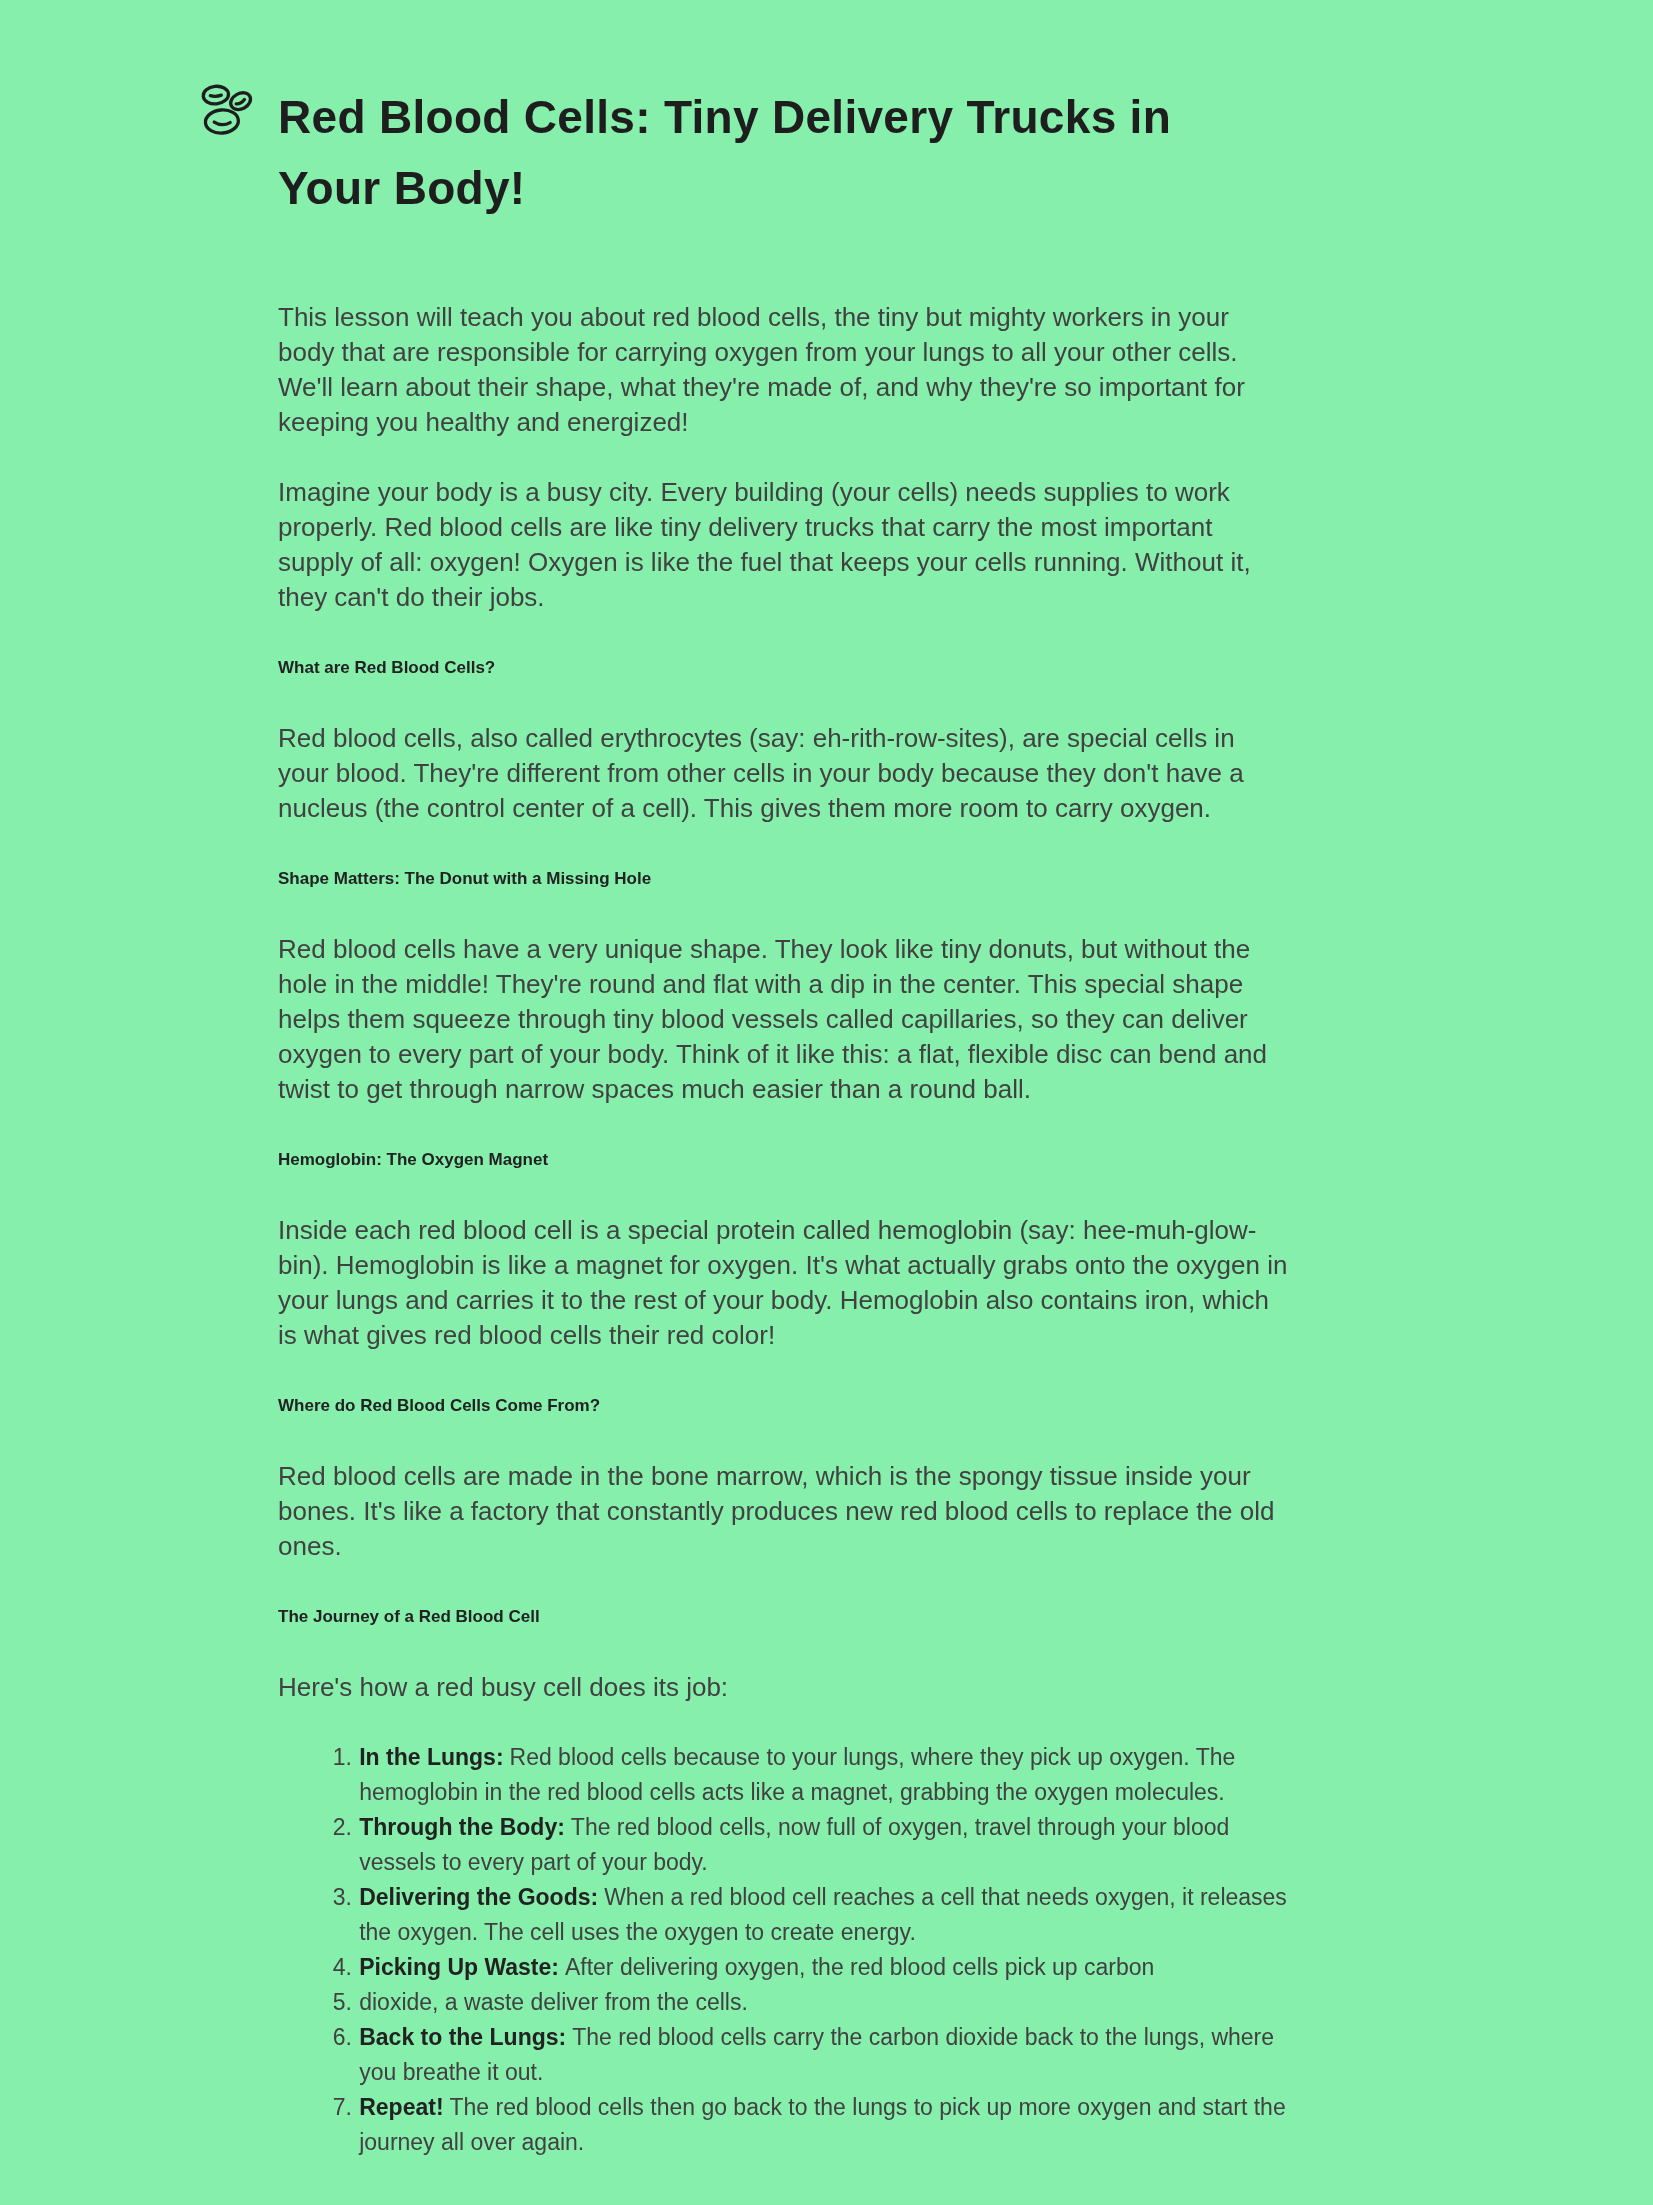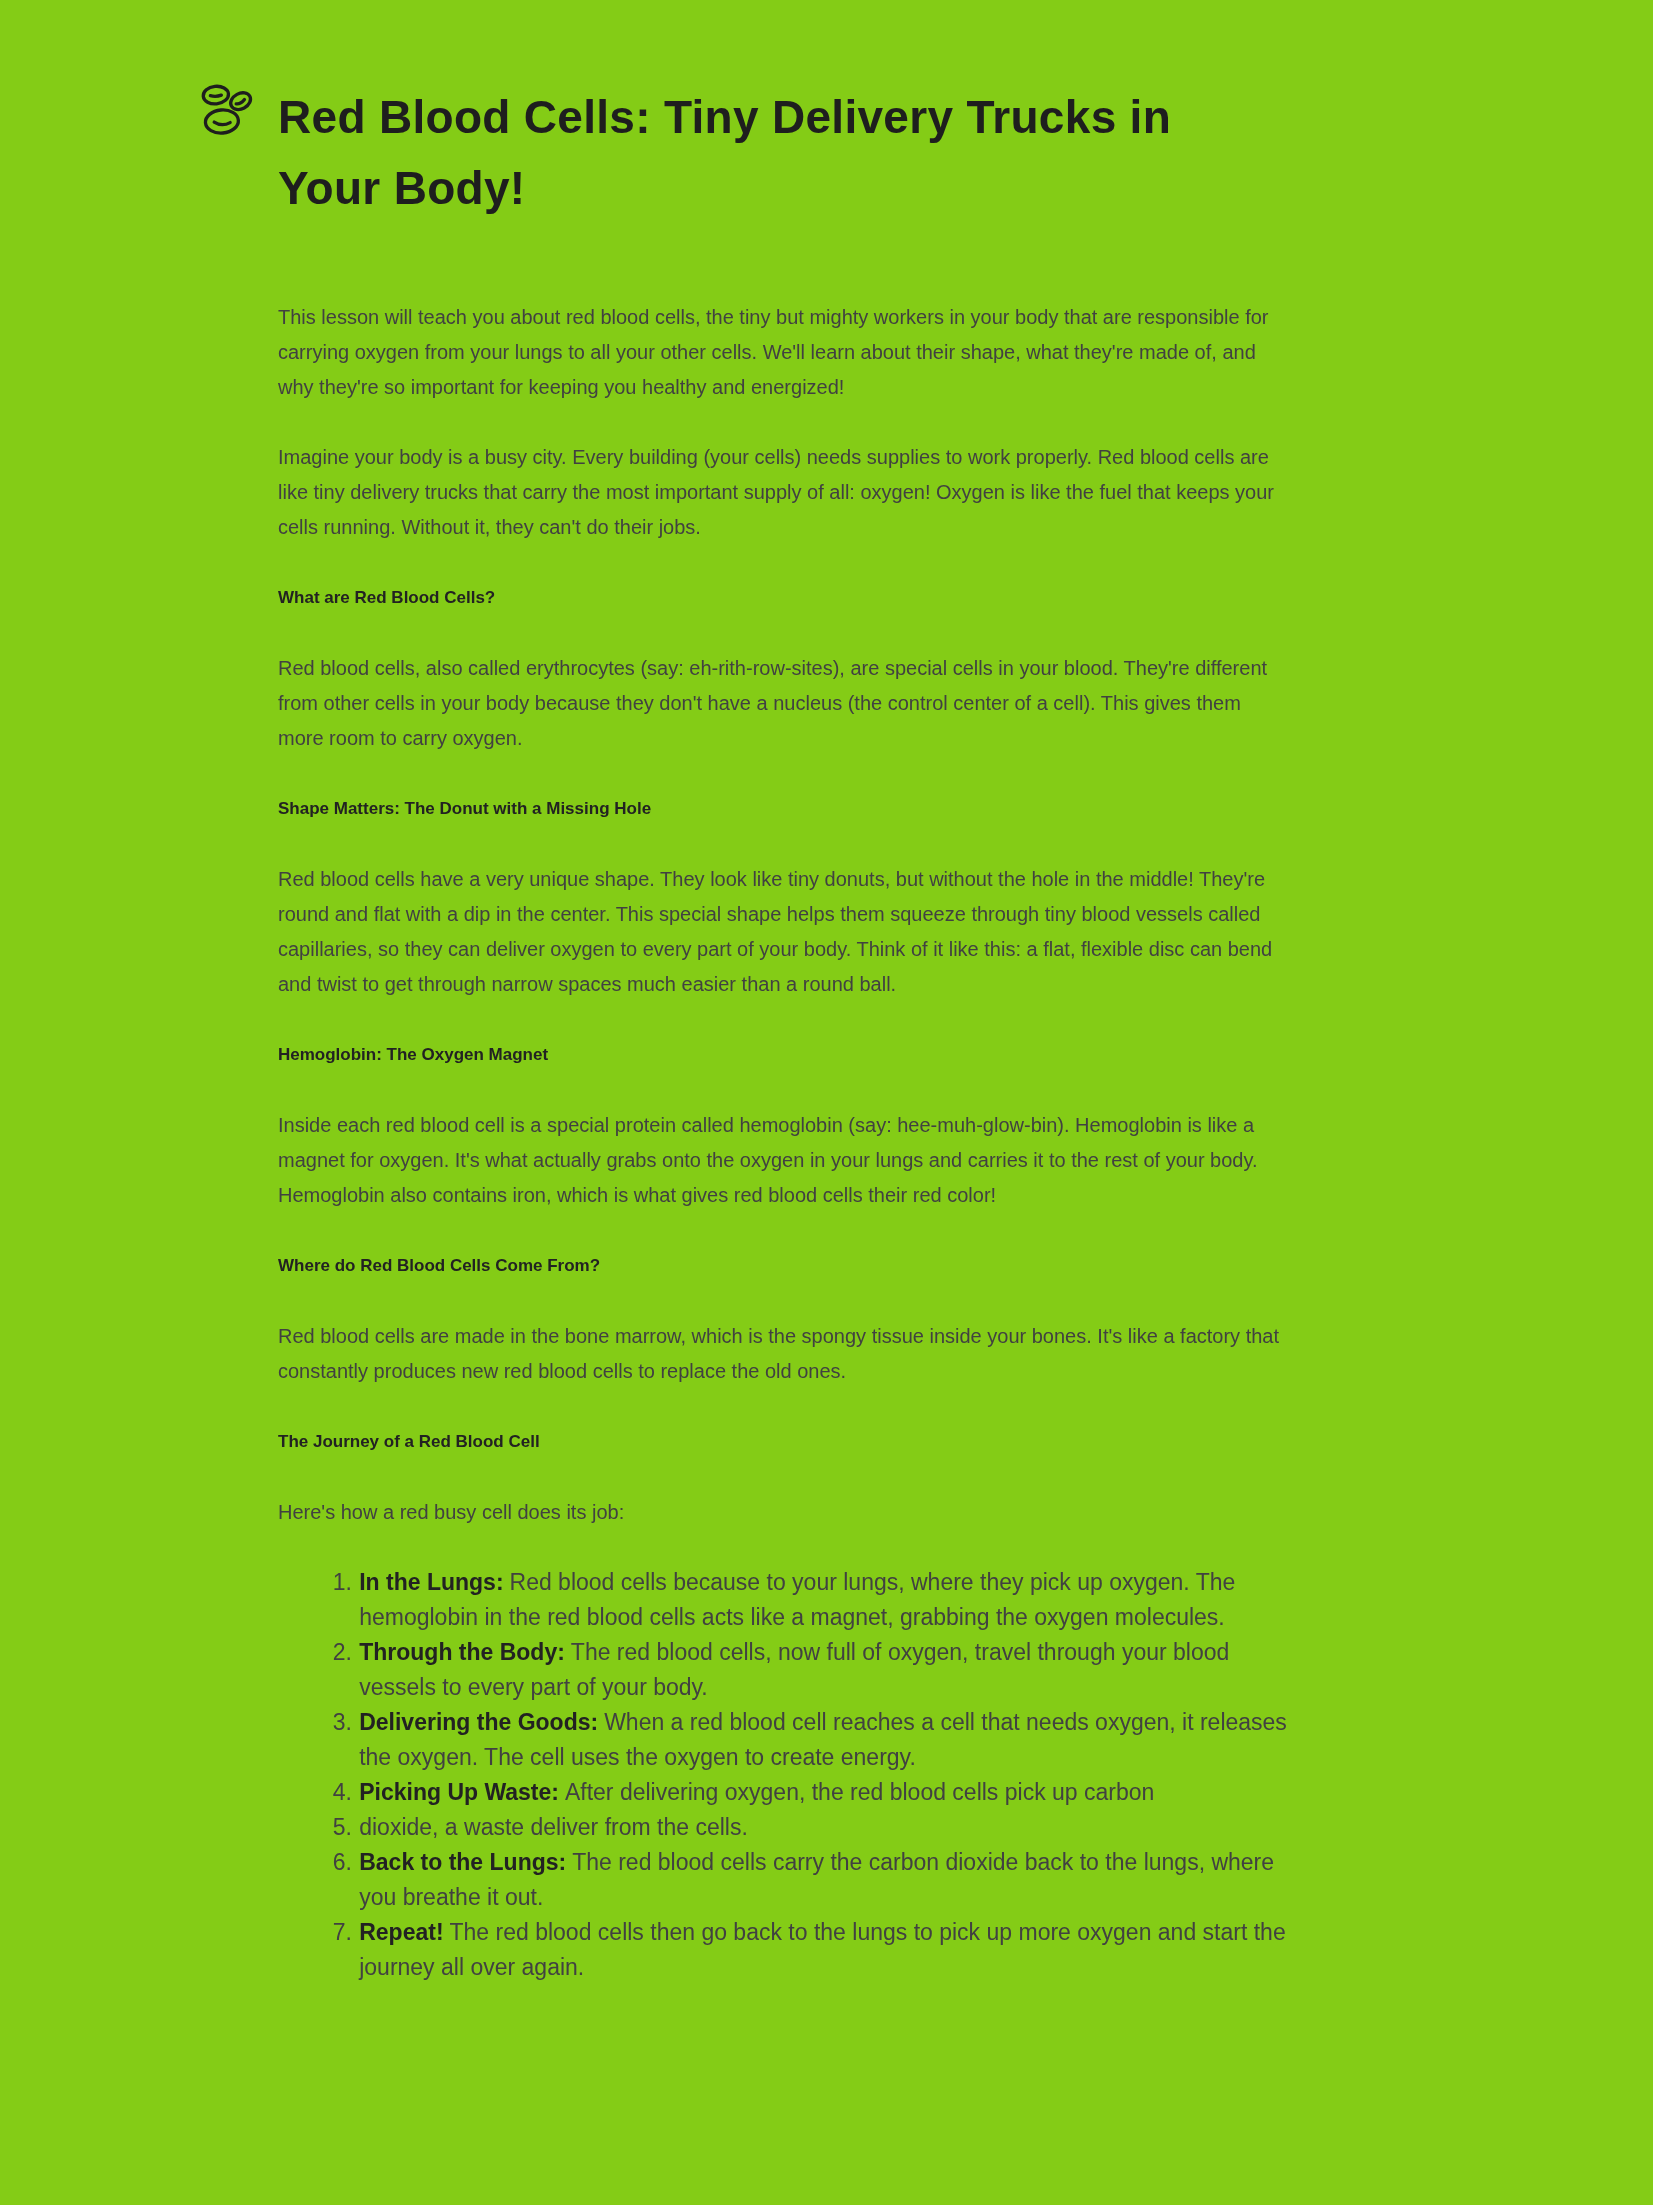--- a/index.html
+++ b/index.html
@@ -9,21 +9,21 @@
     width: 1654px;
     height: 2205px;
     font-family: "Liberation Sans", "DejaVu Sans", sans-serif;
     color: #404040;
     -webkit-font-smoothing: antialiased;
   }
   .page {
     position: relative;
     width: 1654px;
     height: 2205px;
-    background: #84cc16;
+    background: #86efac;
     overflow: hidden;
   }
   .content {
     position: absolute;
     left: 278px;
     top: 82px;
     width: 1012px;
   }
   .title-wrap {
     position: relative;
@@ -40,21 +40,21 @@
     margin: 0;
     font-size: 46px;
     line-height: 71px;
     font-weight: 700;
     color: #1e1e1e;
     letter-spacing: 0.3px;
   }
   h1 .t-line { display: block; white-space: nowrap; }
   p.body-text {
     margin: 0 0 35px 0;
-    font-size: 20px;
+    font-size: 26px;
     line-height: 35px;
     color: #414141;
   }
   h3.section-heading {
     margin: 0 0 36px 0;
     font-size: 17px;
     line-height: 35px;
     font-weight: 700;
     color: #222222;
   }

